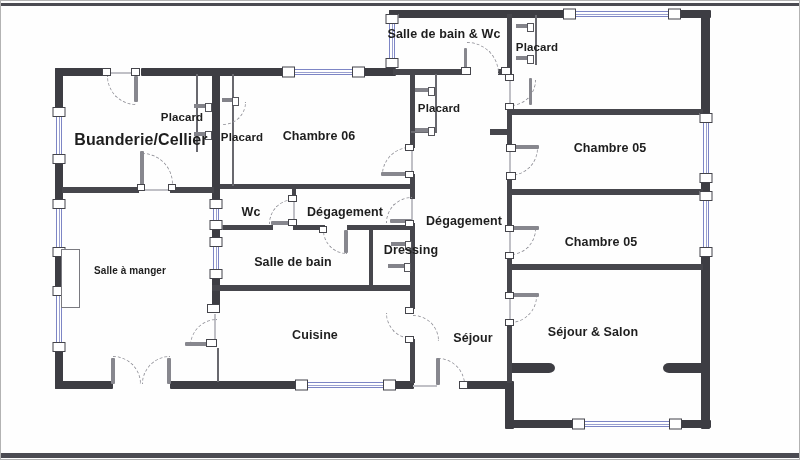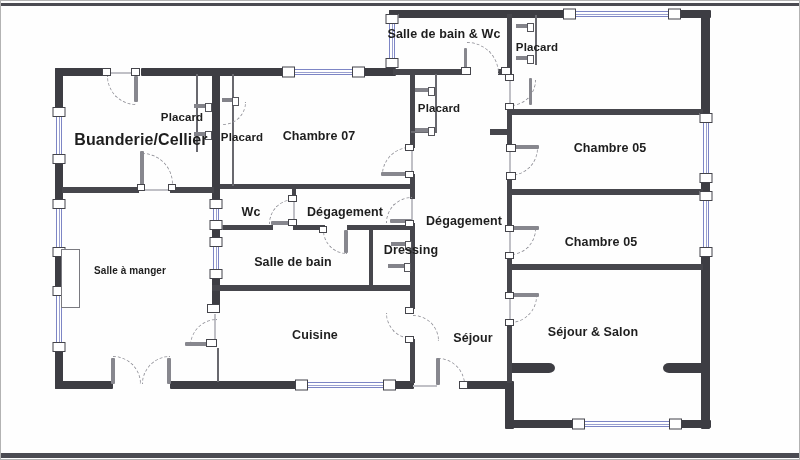--- a/index.html
+++ b/index.html
@@ -200,21 +200,21 @@
         <div class="g sb" style="left: 60px; top: 248px; width: 19px; height: 59px;"></div>
       </div>
 
     <span class="lbl" style="left:443px;top:33px;font-size:12.5px">Salle de bain &amp; Wc</span>
     <span class="lbl" style="left:536px;top:46px;font-size:11.5px">Placard</span>
     <span class="lbl" style="left:438px;top:107px;font-size:11.5px">Placard</span>
     <span class="lbl" style="left:609px;top:147px;font-size:12.5px">Chambre 05</span>
     <span class="lbl" style="left:181px;top:116px;font-size:11.5px">Placard</span>
     <span class="lbl" style="left:241px;top:136px;font-size:11.5px">Placard</span>
     <span class="lbl" style="left:140px;top:139px;font-size:16px">Buanderie/Cellier</span>
-    <span class="lbl" style="left:318px;top:135px;font-size:12.5px">Chambre 07</span>
+    <span class="lbl" style="left:318px;top:135px;font-size:12.5px">Chambre 06</span>
     <span class="lbl" style="left:250px;top:211px;font-size:12.5px">Wc</span>
     <span class="lbl" style="left:344px;top:211px;font-size:12.5px">Dégagement</span>
     <span class="lbl" style="left:463px;top:220px;font-size:12.5px">Dégagement</span>
     <span class="lbl" style="left:600px;top:241px;font-size:12.5px">Chambre 05</span>
     <span class="lbl" style="left:292px;top:261px;font-size:12.5px">Salle de bain</span>
     <span class="lbl" style="left:410px;top:249px;font-size:12.5px">Dressing</span>
     <span class="lbl" style="left:129px;top:269px;font-size:10px">Salle à manger</span>
     <span class="lbl" style="left:314px;top:334px;font-size:12.5px">Cuisine</span>
     <span class="lbl" style="left:472px;top:337px;font-size:12.5px">Séjour</span>
     <span class="lbl" style="left:592px;top:331px;font-size:12.5px">Séjour &amp; Salon</span>

